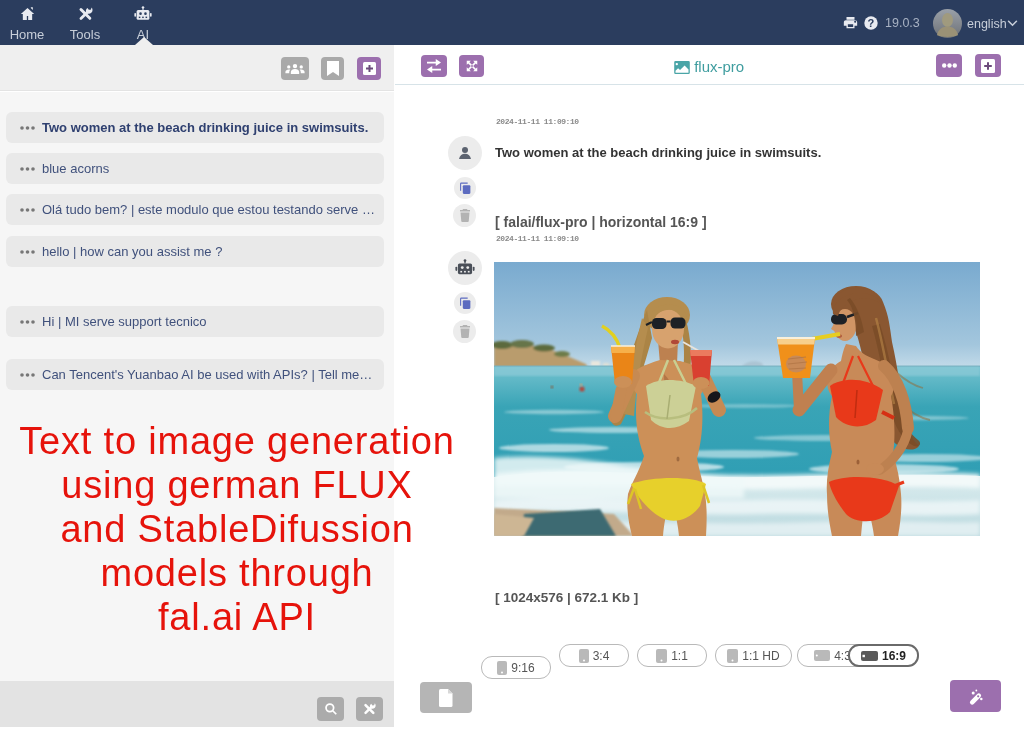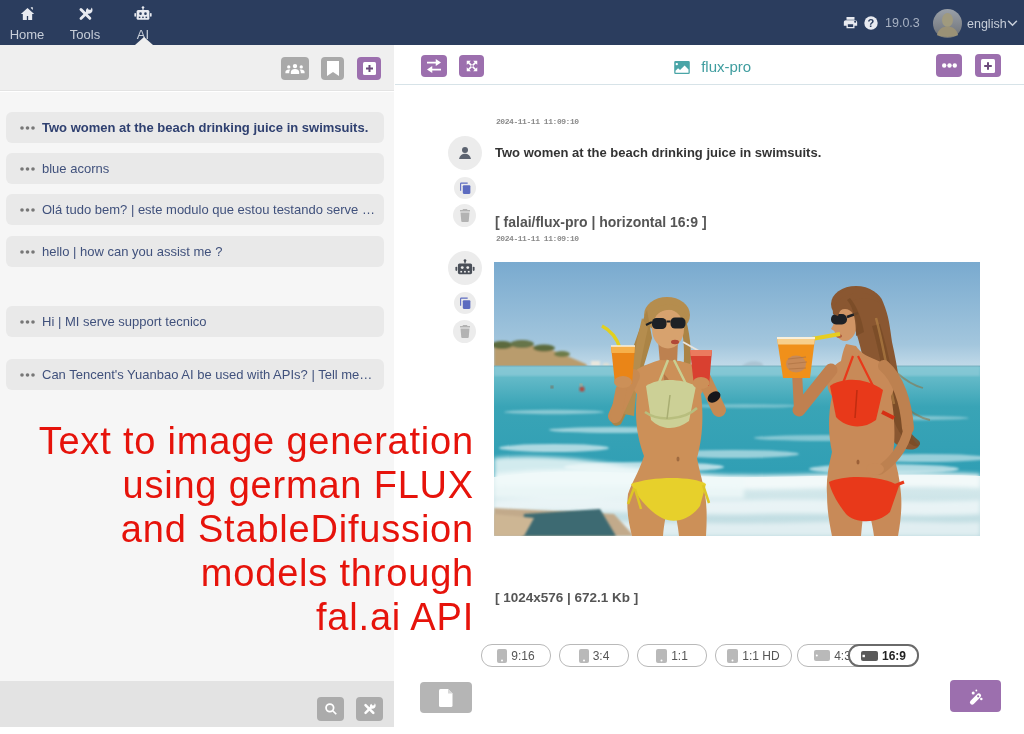--- a/index.html
+++ b/index.html
@@ -28,21 +28,21 @@
   .chatitem .dots { display:inline-block; margin:0 7px 2px 14px; vertical-align:middle;}
   .chatitem span.t { vertical-align:baseline; }
   #lfooter { position:absolute; left:0; top:681px; width:394px; height:46px; background:#e3e3e3; }
 
   .graybtn { position:absolute; background:#a9a9a9; border-radius:4px;
      display:flex; align-items:center; justify-content:center; }
   .purbtn  { position:absolute; background:#9c6fae; border-radius:4px;
      display:flex; align-items:center; justify-content:center; }
 
   
-  #redtxt { position:absolute; left:0; top:419px; width:474px; text-align:right;
+  #redtxt { position:absolute; left:0; top:419px; width:474px; text-align:center;
      color:#e6130b; font-size:38px; line-height:44px; letter-spacing:0.8px; }
 
   
   #rheader { position:absolute; left:395px; top:45px; width:629px; height:40px;
      background:#fff; border-bottom:1px solid #d7e3e8; }
   #rtitle { position:absolute; left:674px; top:58px; color:#3f9d9f; font-size:15px; }
   .tstamp { position:absolute; color:#8a8a8a; font-family:"Liberation Mono",monospace;
      font-size:8px; font-weight:bold; letter-spacing:-0.45px; width:486px; left:496px; text-align:left; }
   .circ { position:absolute; border-radius:50%; background:#ececec;
      display:flex; align-items:center; justify-content:center; }
@@ -208,21 +208,21 @@
   </div>
   <div class="purbtn" style="left:459px; top:55px; width:25px; height:22px;">
     <svg width="14" height="14" viewBox="0 0 24 24" fill="#fff">
         <path d="M3 3h7L7.5 5.5 12 10l-2 2-4.5-4.5L3 10zM21 3v7l-2.5-2.5L14 12l-2-2 4.5-4.5L14 3zM3 21v-7l2.5 2.5L10 12l2 2-4.5 4.5L10 21zM21 21h-7l2.5-2.5L12 14l2-2 4.5 4.5L21 14z"></path>
       </svg>
   </div>
   <div id="rtitle">
     <svg width="16" height="13" viewBox="0 0 24 20" fill="#4aa5a7" style="vertical-align:-2px;">
         <path d="M2 0h20a2 2 0 0 1 2 2v16a2 2 0 0 1-2 2H2a2 2 0 0 1-2-2V2A2 2 0 0 1 2 0zm2 3a1.8 1.8 0 1 0 0 3.6A1.8 1.8 0 0 0 4 3zM2 18h20v-5l-6-6-7 7-3-3-4 4z"></path>
       </svg>
-    <span style="margin-left:7px;">flux-pro</span>
+    <span style="">flux-pro</span>
   </div>
   <div class="purbtn" style="left:936px; top:54px; width:26px; height:23px;">
     <svg width="15" height="5" viewBox="0 0 15 5" fill="#fff">
         <circle cx="2.2" cy="2.5" r="2.2"></circle>
         <circle cx="7.5" cy="2.5" r="2.2"></circle>
         <circle cx="12.8" cy="2.5" r="2.2"></circle>
       </svg>
   </div>
   <div class="purbtn" style="left:975px; top:54px; width:26px; height:23px;">
     <svg width="14" height="14" viewBox="0 0 14 14">
@@ -444,21 +444,21 @@
         <path d="M283,76 L321,76 L320.2,82.5 L283.8,82.5 Z" fill="#f7cf8c"></path>
         <path d="M283,76 L321,76" stroke="#f8f0dc" stroke-width="2"></path>
         <ellipse cx="302" cy="102" rx="10" ry="8.5" fill="#c88a58"></ellipse>
         <path d="M294,97 L312,95 M294,102 L313,100 M295,107 L312,106" stroke="#b37746" stroke-width="1.2" fill="none" opacity="0.85"></path>
       </g>
     </svg>
   </div>
 
   <div class="graytxt" style="top:590px; font-size:13.5px;text-align:center;">[ 1024x576 | 672.1 Kb ]</div>
 
-  <div class="ratio" style="left:481px; width:70px;"><svg width="10" height="14" viewBox="0 0 10 14">
+  <div class="ratio" style="left:481px; width:70px;margin-top:12px;"><svg width="10" height="14" viewBox="0 0 10 14">
         <rect width="10" height="14" rx="2" fill="#b9b9b9"></rect>
         <circle cx="5" cy="11.5" r="1" fill="#fff"></circle>
       </svg>9:16</div>
   <div class="ratio" style="left:559px; width:70px;"><svg width="10" height="14" viewBox="0 0 10 14">
         <rect width="10" height="14" rx="2" fill="#b9b9b9"></rect>
         <circle cx="5" cy="11.5" r="1" fill="#fff"></circle>
       </svg>3:4</div>
   <div class="ratio" style="left:637px; width:70px;align-items:center;"><svg width="11" height="14" viewBox="0 0 11 14">
         <rect width="11" height="14" rx="2" fill="#b9b9b9"></rect>
         <circle cx="5.5" cy="11.5" r="1" fill="#fff"></circle>

